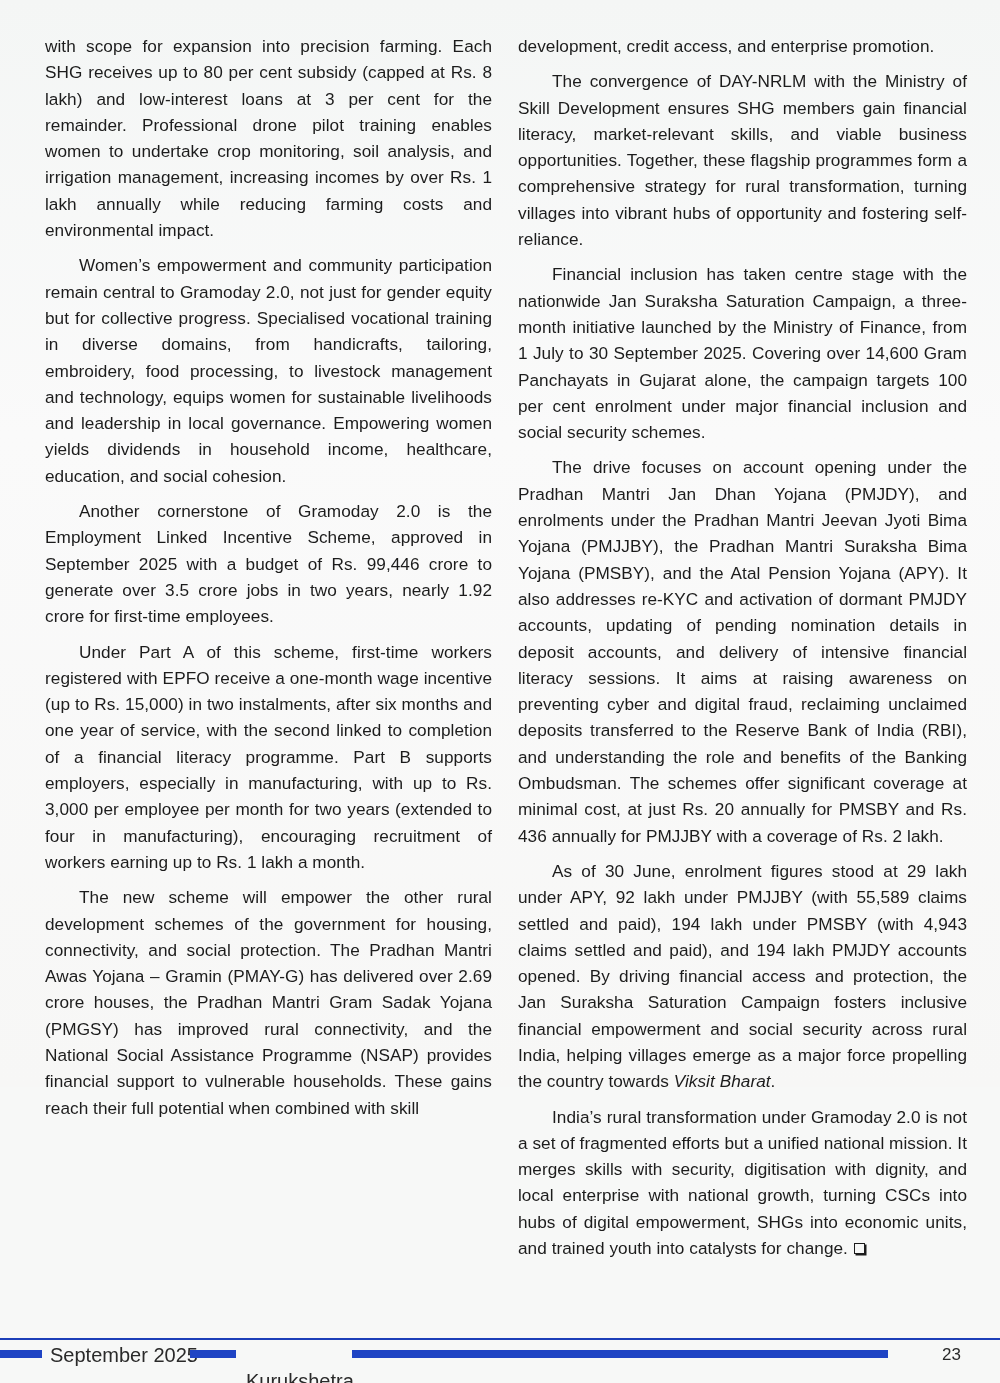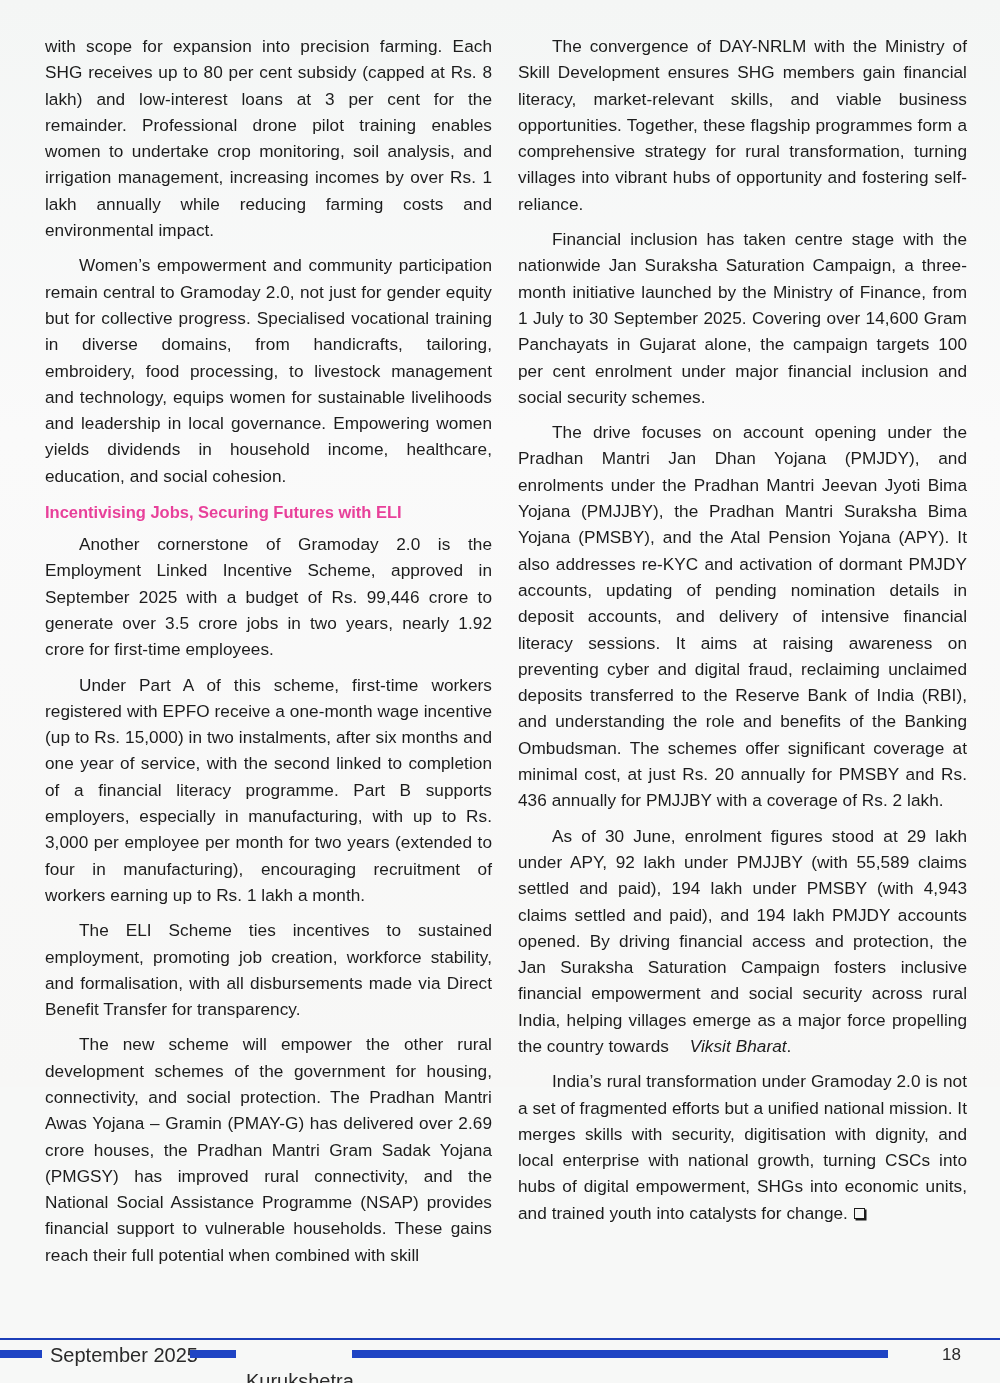--- a/index.html
+++ b/index.html
@@ -46,21 +46,20 @@
     }
     .section-heading {
       margin: 10px 0 6px 0;
       font-size: 16.5px;
       line-height: 26px;
       font-weight: bold;
       color: #e8409a;
     }
     .italic {
       font-style: italic;
-      margin-left: 16px;
     }
     .end-mark {
       display: inline-block;
       width: 9px;
       height: 9px;
       border: 1.5px solid #1c1c1c;
       margin-left: 6px;
       vertical-align: 0px;
       box-shadow: 1.5px 1.5px 0 #1c1c1c;
     }
@@ -101,38 +100,37 @@
     .footer .pageno { left: 942px; font-size: 17px; }
   </style>
 </head>
 <body>
 
 <div class="page">
 
   <div class="column col-left">
     <p class="para noindent">with scope for expansion into precision farming. Each SHG receives up to 80 per cent subsidy (capped at Rs. 8 lakh) and low-interest loans at 3 per cent for the remainder. Professional drone pilot training enables women to undertake crop monitoring, soil analysis, and irrigation management, increasing incomes by over Rs. 1 lakh annually while reducing farming costs and environmental impact.</p>
     <p class="para">Women’s empowerment and community participation remain central to Gramoday 2.0, not just for gender equity but for collective progress. Specialised vocational training in diverse domains, from handicrafts, tailoring, embroidery, food processing, to livestock management and technology, equips women for sustainable livelihoods and leadership in local governance. Empowering women yields dividends in household income, healthcare, education, and social cohesion.</p>
-    <h3 class="section-heading">Incentivising Jobs, Securing Futures with ELI</h3>
     <p class="para">Another cornerstone of Gramoday 2.0 is the Employment Linked Incentive Scheme, approved in September 2025 with a budget of Rs. 99,446 crore to generate over 3.5 crore jobs in two years, nearly 1.92 crore for first-time employees.</p>
     <p class="para">Under Part A of this scheme, first-time workers registered with EPFO receive a one-month wage incentive (up to Rs. 15,000) in two instalments, after six months and one year of service, with the second linked to completion of a financial literacy programme. Part B supports employers, especially in manufacturing, with up to Rs. 3,000 per employee per month for two years (extended to four in manufacturing), encouraging recruitment of workers earning up to Rs. 1 lakh a month.</p>
-    <p class="para">The ELI Scheme ties incentives to sustained employment, promoting job creation, workforce stability, and formalisation, with all disbursements made via Direct Benefit Transfer for transparency.</p>
     <p class="para">The new scheme will empower the other rural development schemes of the government for housing, connectivity, and social protection. The Pradhan Mantri Awas Yojana – Gramin (PMAY-G) has delivered over 2.69 crore houses, the Pradhan Mantri Gram Sadak Yojana (PMGSY) has improved rural connectivity, and the National Social Assistance Programme (NSAP) provides financial support to vulnerable households. These gains reach their full potential when combined with skill</p>
   </div>
 
   <div class="column col-right">
+    <p class="para noindent">development, credit access, and enterprise promotion.</p>
     <p class="para">The convergence of DAY-NRLM with the Ministry of Skill Development ensures SHG members gain financial literacy, market-relevant skills, and viable business opportunities. Together, these flagship programmes form a comprehensive strategy for rural transformation, turning villages into vibrant hubs of opportunity and fostering self-reliance.</p>
     <p class="para">Financial inclusion has taken centre stage with the nationwide Jan Suraksha Saturation Campaign, a three-month initiative launched by the Ministry of Finance, from 1 July to 30 September 2025. Covering over 14,600 Gram Panchayats in Gujarat alone, the campaign targets 100 per cent enrolment under major financial inclusion and social security schemes.</p>
     <p class="para">The drive focuses on account opening under the Pradhan Mantri Jan Dhan Yojana (PMJDY), and enrolments under the Pradhan Mantri Jeevan Jyoti Bima Yojana (PMJJBY), the Pradhan Mantri Suraksha Bima Yojana (PMSBY), and the Atal Pension Yojana (APY). It also addresses re-KYC and activation of dormant PMJDY accounts, updating of pending nomination details in deposit accounts, and delivery of intensive financial literacy sessions. It aims at raising awareness on preventing cyber and digital fraud, reclaiming unclaimed deposits transferred to the Reserve Bank of India (RBI), and understanding the role and benefits of the Banking Ombudsman. The schemes offer significant coverage at minimal cost, at just Rs. 20 annually for PMSBY and Rs. 436 annually for PMJJBY with a coverage of Rs. 2 lakh.</p>
     <p class="para"><span>As of 30 June, enrolment figures stood at 29 lakh under APY, 92 lakh under PMJJBY (with 55,589 claims settled and paid), 194 lakh under PMSBY (with 4,943 claims settled and paid), and 194 lakh PMJDY accounts opened. By driving financial access and protection, the Jan Suraksha Saturation Campaign fosters inclusive financial empowerment and social security across rural India, helping villages emerge as a major force propelling the country towards </span><span class="italic">Viksit Bharat</span><span>.</span></p>
     <p class="para"><span>India’s rural transformation under Gramoday 2.0 is not a set of fragmented efforts but a unified national mission. It merges skills with security, digitisation with dignity, and local enterprise with national growth, turning CSCs into hubs of digital empowerment, SHGs into economic units, and trained youth into catalysts for change.</span><span class="end-mark"></span></p>
   </div>
 
   <div class="footer-line"></div>
   <div class="footer">
     <div class="bar bar1"></div>
     <span class="ftext month">September 2025</span>
     <div class="bar bar2"></div>
     <span class="ftext mag">Kurukshetra</span>
     <div class="bar bar3"></div>
-    <span class="ftext pageno">18</span>
+    <span class="ftext pageno">23</span>
   </div>
 
 </div>
 
 </body></html>

